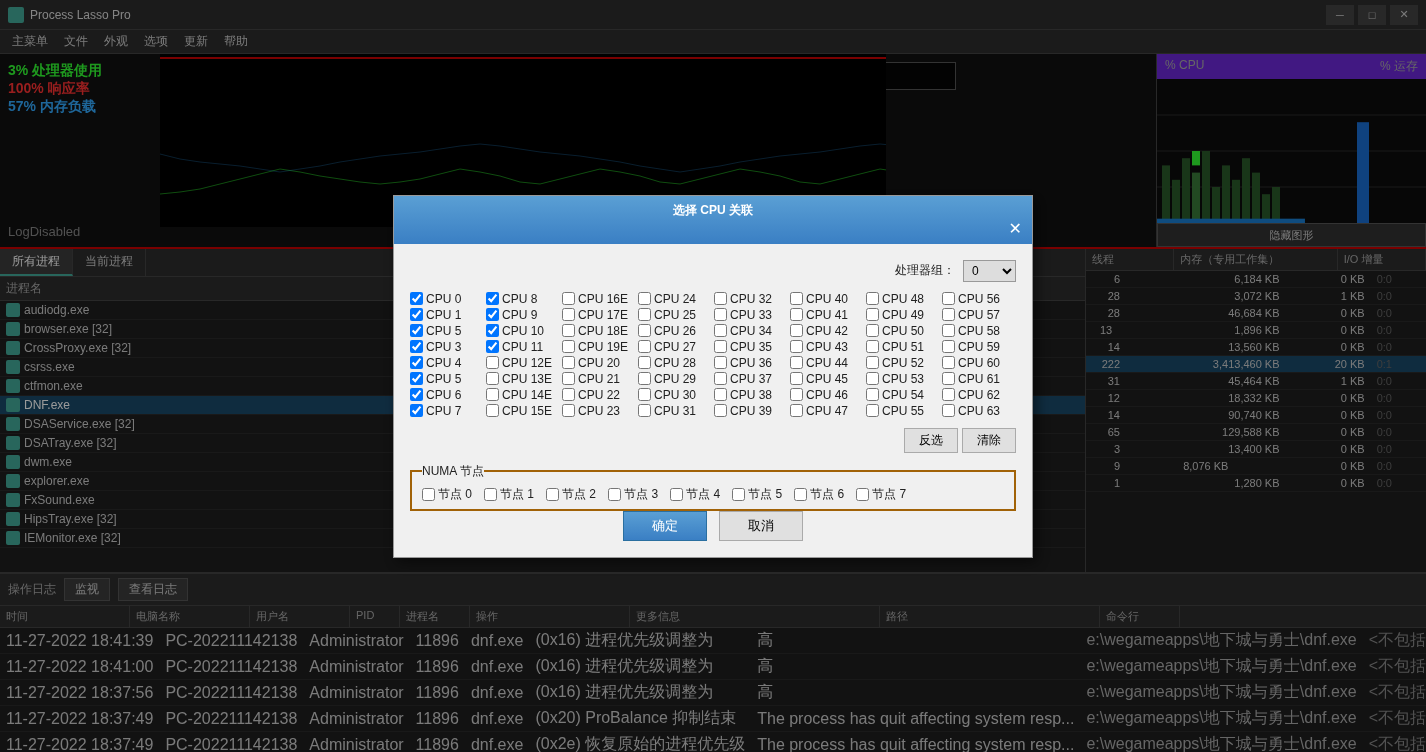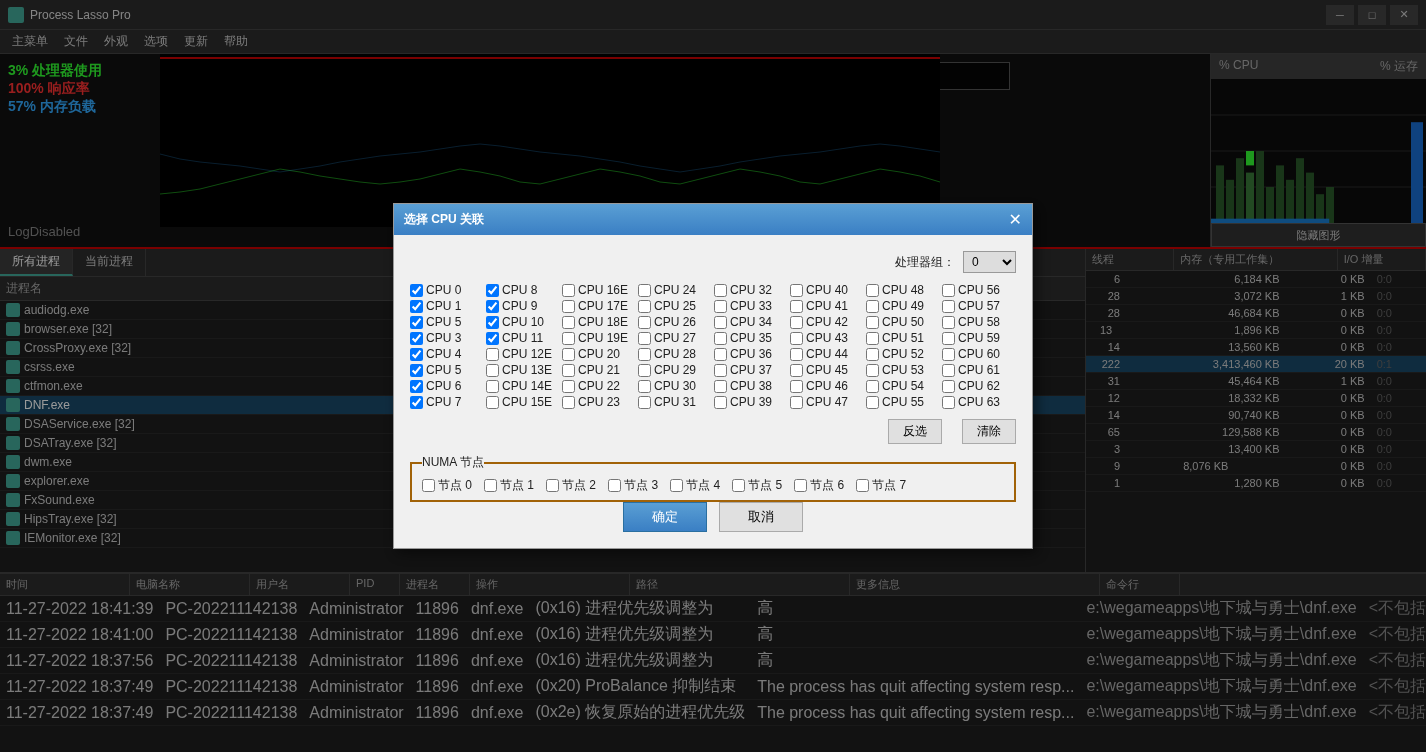--- a/index.html
+++ b/index.html
@@ -22,21 +22,21 @@
     
     #monitor-area { background: #111; height: 195px; display: flex; border-bottom: 2px solid #c00; position: relative; }
     #monitor-left { flex: 1; padding: 8px; position: relative; }
     .stat-line { font-size: 14px; font-weight: bold; }
     .stat-cpu { color: #3f3; }
     .stat-resp { color: #f33; }
     .stat-mem { color: #3af; }
     #probalance-banner { position: absolute; top: 8px; left: 160px; right: 200px; background: rgba(0,0,0,0.7); border: 1px solid #555; color: #fff; font-size: 14px; font-weight: bold; padding: 4px 8px; text-align: center; }
     #logdisabled { position: absolute; bottom: 8px; left: 8px; color: #888; font-size: 13px; }
     #balance-text { position: absolute; bottom: 8px; right: 210px; color: #aaa; font-size: 13px; }
-    #monitor-right { width: 216px; background: #404040; border-left: 1px solid #444; display: flex; flex-direction: column; }
+    #monitor-right { width: 270px; background: #6d28d9; border-left: 1px solid #444; display: flex; flex-direction: column; }
     #cpu-graph-header { display: flex; padding: 4px 8px; font-size: 11px; color: #aaa; }
     #cpu-graph-header span:last-child { margin-left: auto; }
     #graph-area { flex: 1; background: #0d0d0d; position: relative; overflow: hidden; }
     #graph-buttons { display: flex; height: 24px; }
     #graph-buttons button { flex: 1; background: #333; border: 1px solid #555; color: #ccc; font-size: 11px; cursor: pointer; }
 
     
     #content-area { display: flex; flex: 1; overflow: hidden; }
 
     
@@ -68,29 +68,29 @@
     #bottom-toolbar button { background: #3d3d3d; border: 1px solid #555; color: #ccc; padding: 2px 10px; cursor: pointer; }
     #log-header { display: flex; background: #2d2d2d; border-bottom: 1px solid #444; }
     .log-col { padding: 3px 6px; color: #aaa; font-size: 11px; border-right: 1px solid #444; white-space: nowrap; }
     #log-table { flex: 1; overflow-y: auto; }
     #log-table table { width: 100%; border-collapse: collapse; }
     #log-table td { padding: 2px 6px; border-bottom: 1px solid #2a2a2a; font-size: 16px; white-space: nowrap; }
 
     
     #modal-overlay { position: fixed; top: 0; left: 0; width: 100%; height: 100%; background: rgba(0,0,0,0.4); z-index: 100; display: flex; align-items: center; justify-content: center; }
     #modal { background: #f0f0f0; border: 1px solid #999; box-shadow: 4px 4px 12px rgba(0,0,0,0.5); width: 640px; color: #222; }
-    #modal-title-bar { background: linear-gradient(to bottom, #5a9fd4, #3a7fc4); padding: 6px 10px; display: flex; align-items: center; color: #fff; font-size: 13px; font-weight: bold; }
+    #modal-title-bar { background: linear-gradient(to bottom, #5a9fd4, #3a7fc4); padding: 6px 10px; display: flex; align-items: center; color: #fff; font-size: 13px; font-weight: bold; flex-direction: column; }
     #modal-title-bar .modal-close { margin-left: auto; cursor: pointer; font-size: 16px; color: #fff; background: none; border: none; }
     #modal-body { padding: 16px; }
     #processor-group-row { display: flex; align-items: center; justify-content: flex-end; margin-bottom: 10px; gap: 8px; font-size: 12px; }
     #processor-group-select { background: #ddd; border: 1px solid #999; padding: 2px 20px 2px 4px; font-size: 12px; }
     #cpu-grid { display: grid; grid-template-columns: repeat(8, 1fr); gap: 2px; margin-bottom: 10px; }
     .cpu-item { display: flex; align-items: center; gap: 3px; font-size: 11px; white-space: nowrap; }
     .cpu-item input[type=checkbox] { margin: 0; }
-    #modal-buttons-row { display: flex; justify-content: flex-end; gap: 20px; margin-bottom: 10px; }
+    #modal-buttons-row { display: flex; justify-content: flex-end; gap: 4px; margin-bottom: 10px; }
     #modal-buttons-row button { background: #e0e0e0; border: 1px solid #aaa; padding: 3px 14px; cursor: pointer; font-size: 12px; }
     #numa-section { border: 1px solid #aaa; padding: 6px 10px; margin-bottom: 10px; font-size: 12px; }
     #numa-nodes { display: flex; gap: 12px; }
     .numa-node { display: flex; align-items: center; gap: 3px; }
     .numa-node input { margin: 0; }
     #affinity-hex-row { display: flex; align-items: center; gap: 8px; margin-bottom: 14px; font-size: 12px; }
     #affinity-hex-input { border: 2px inset #aaa; padding: 3px 6px; background: #fff; font-size: 12px; width: 100px; }
     #modal-action-buttons { display: flex; justify-content: center; gap: 12px; }
     #modal-action-buttons button { padding: 5px 28px; font-size: 13px; cursor: pointer; }
     #btn-confirm { background: linear-gradient(to bottom, #5a9fd4, #3a7fc4); color: #fff; border: 1px solid #2a6fa0; }
@@ -437,29 +437,34 @@
       <td style="color:#666">0:0</td>
     </tr>
             </tbody>
         </table>
       </div>
     </div>
 
   </div>
 
   <div id="bottom-area">
+    <div id="bottom-toolbar">
+      <span>操作日志</span>
+      <button>监视</button>
+      <button>查看日志</button>
+    </div>
     <div id="log-header">
       <div class="log-col" style="width:130px;">时间</div>
       <div class="log-col" style="width:120px;">电脑名称</div>
       <div class="log-col" style="width:100px;">用户名</div>
       <div class="log-col" style="width:50px;">PID</div>
       <div class="log-col" style="width:70px;">进程名</div>
       <div class="log-col" style="width:160px;">操作</div>
+      <div class="log-col" style="width:250px;">更多信息</div>
       <div class="log-col" style="width:220px;">路径</div>
-      <div class="log-col" style="width:250px;">更多信息</div>
       <div class="log-col" style="width:80px;">命令行</div>
     </div>
     <div id="log-table">
       <table>
         <tbody id="log-tbody">
             <tr>
       <td style="width:130px">11-27-2022 18:41:39</td>
       <td style="width:120px">PC-202211142138</td>
       <td style="width:100px">Administrator</td>
       <td style="width:50px">11896</td>

